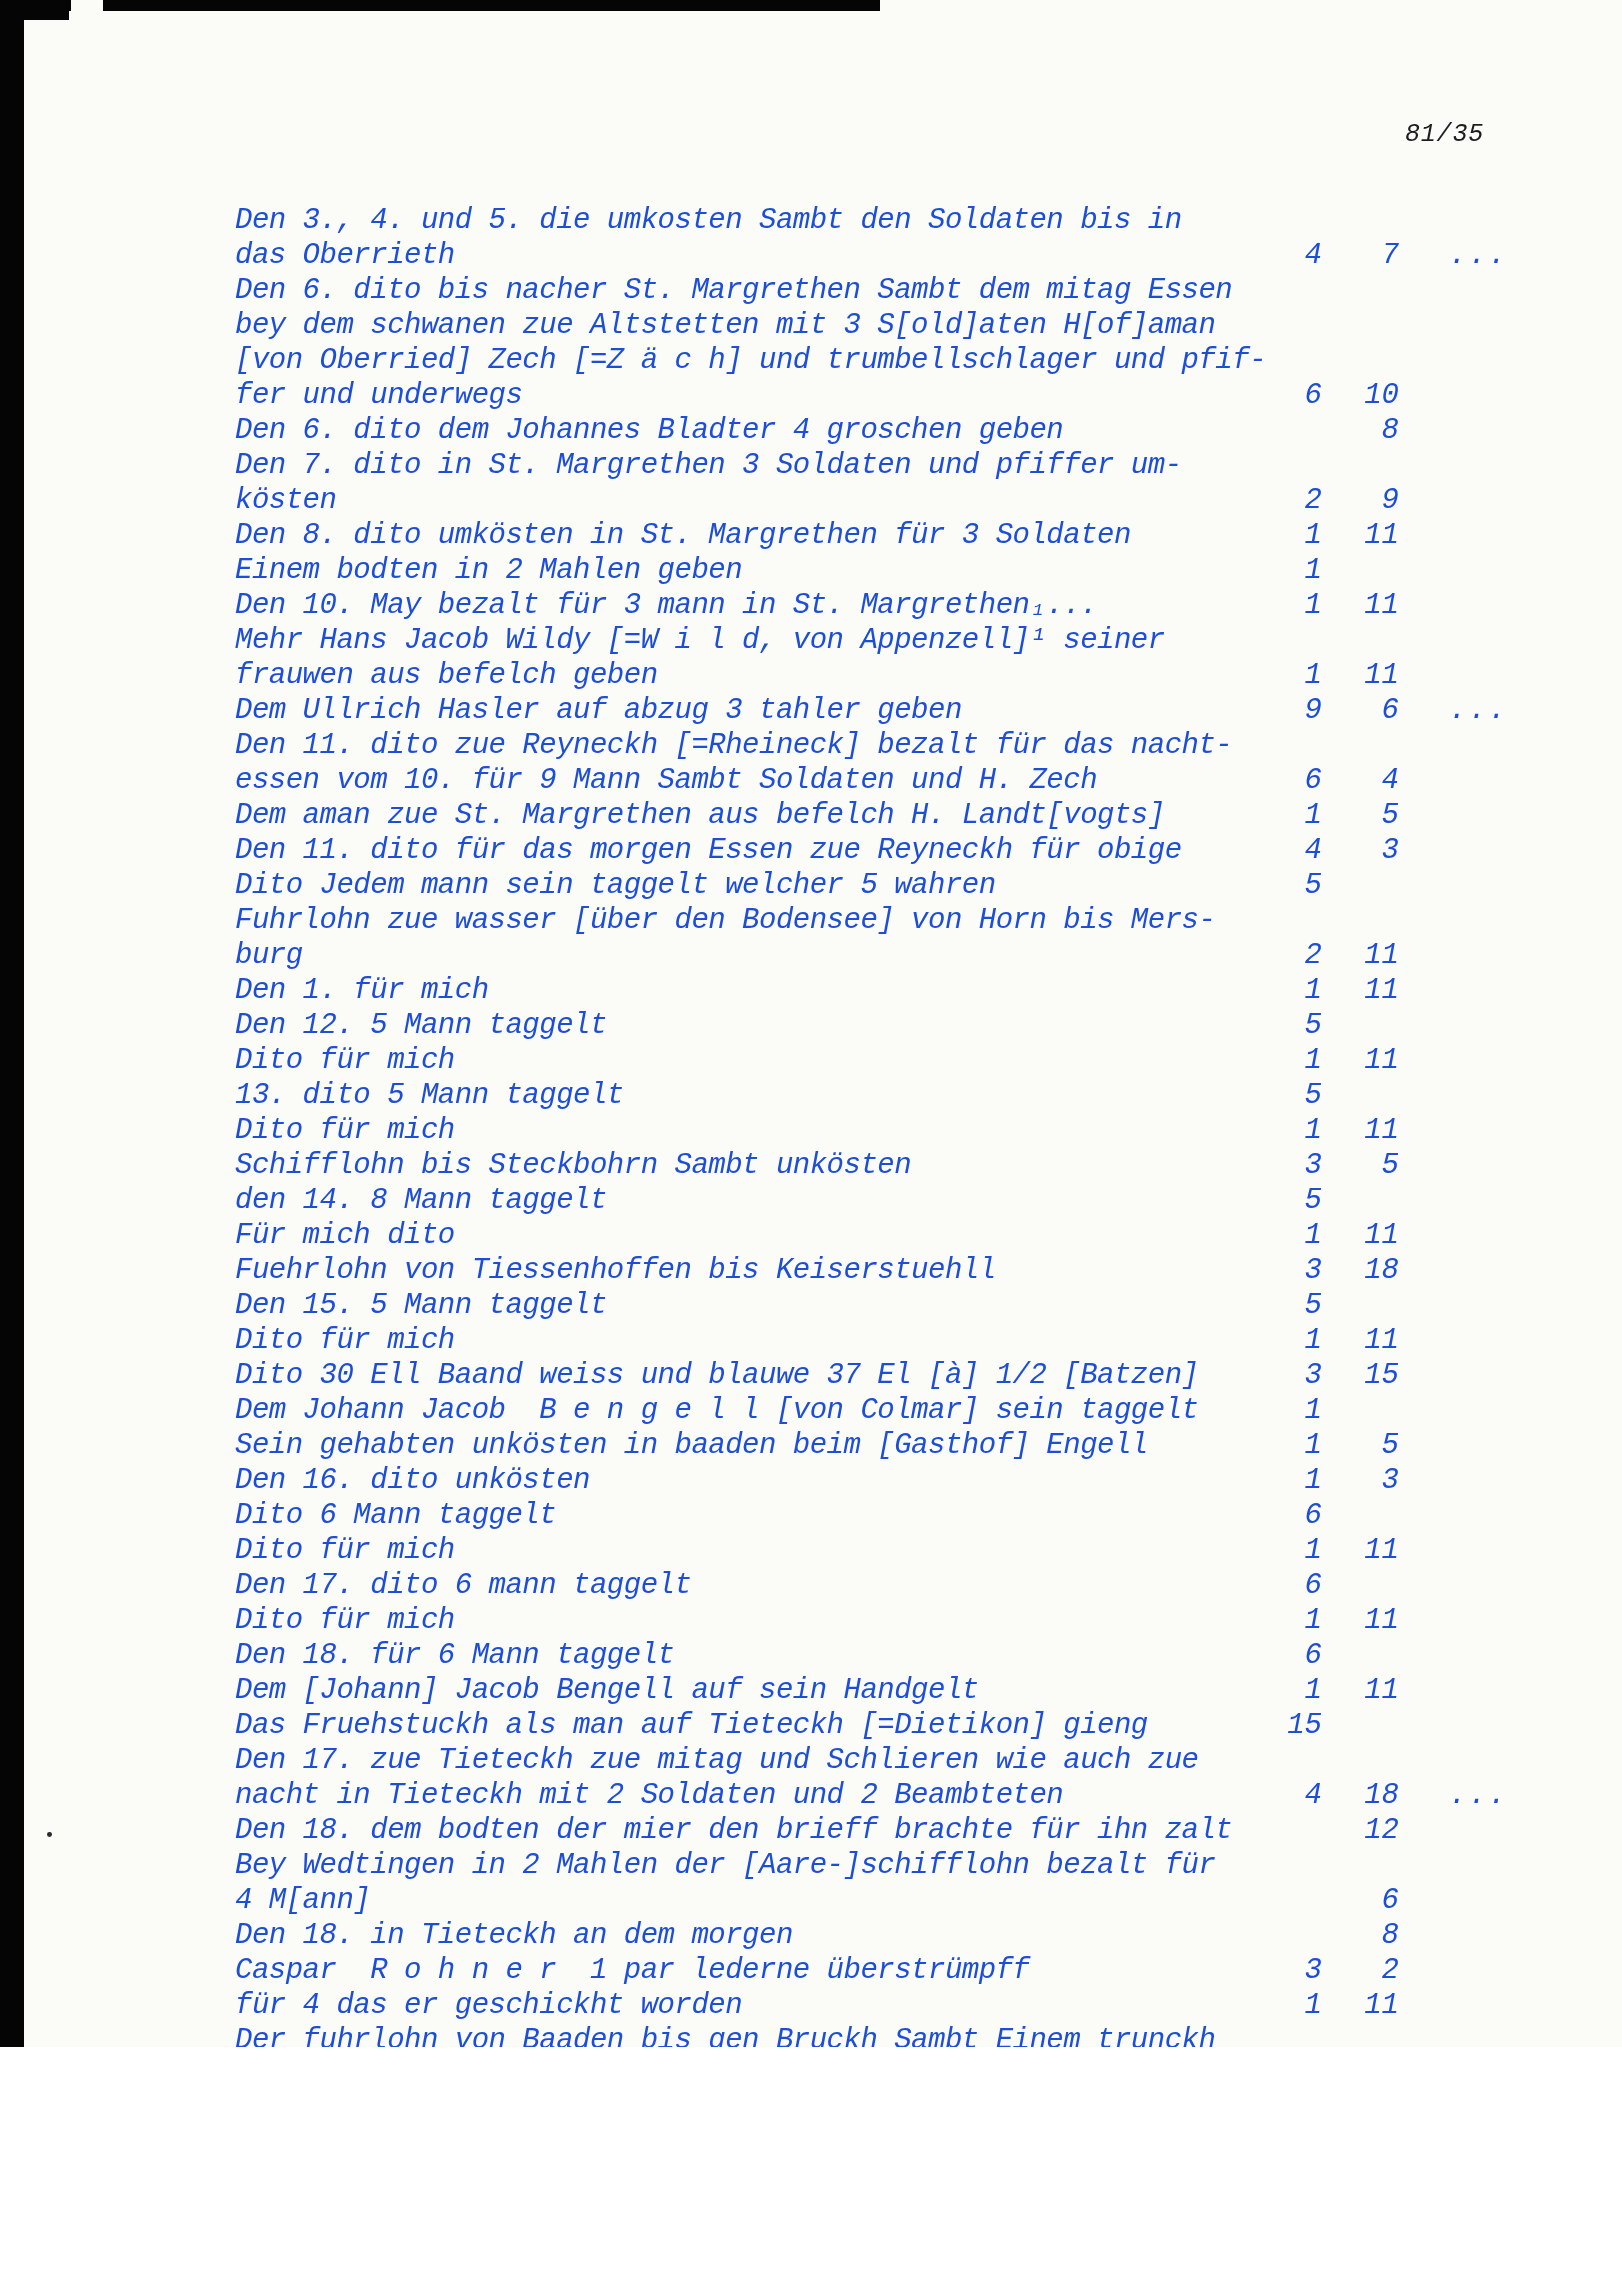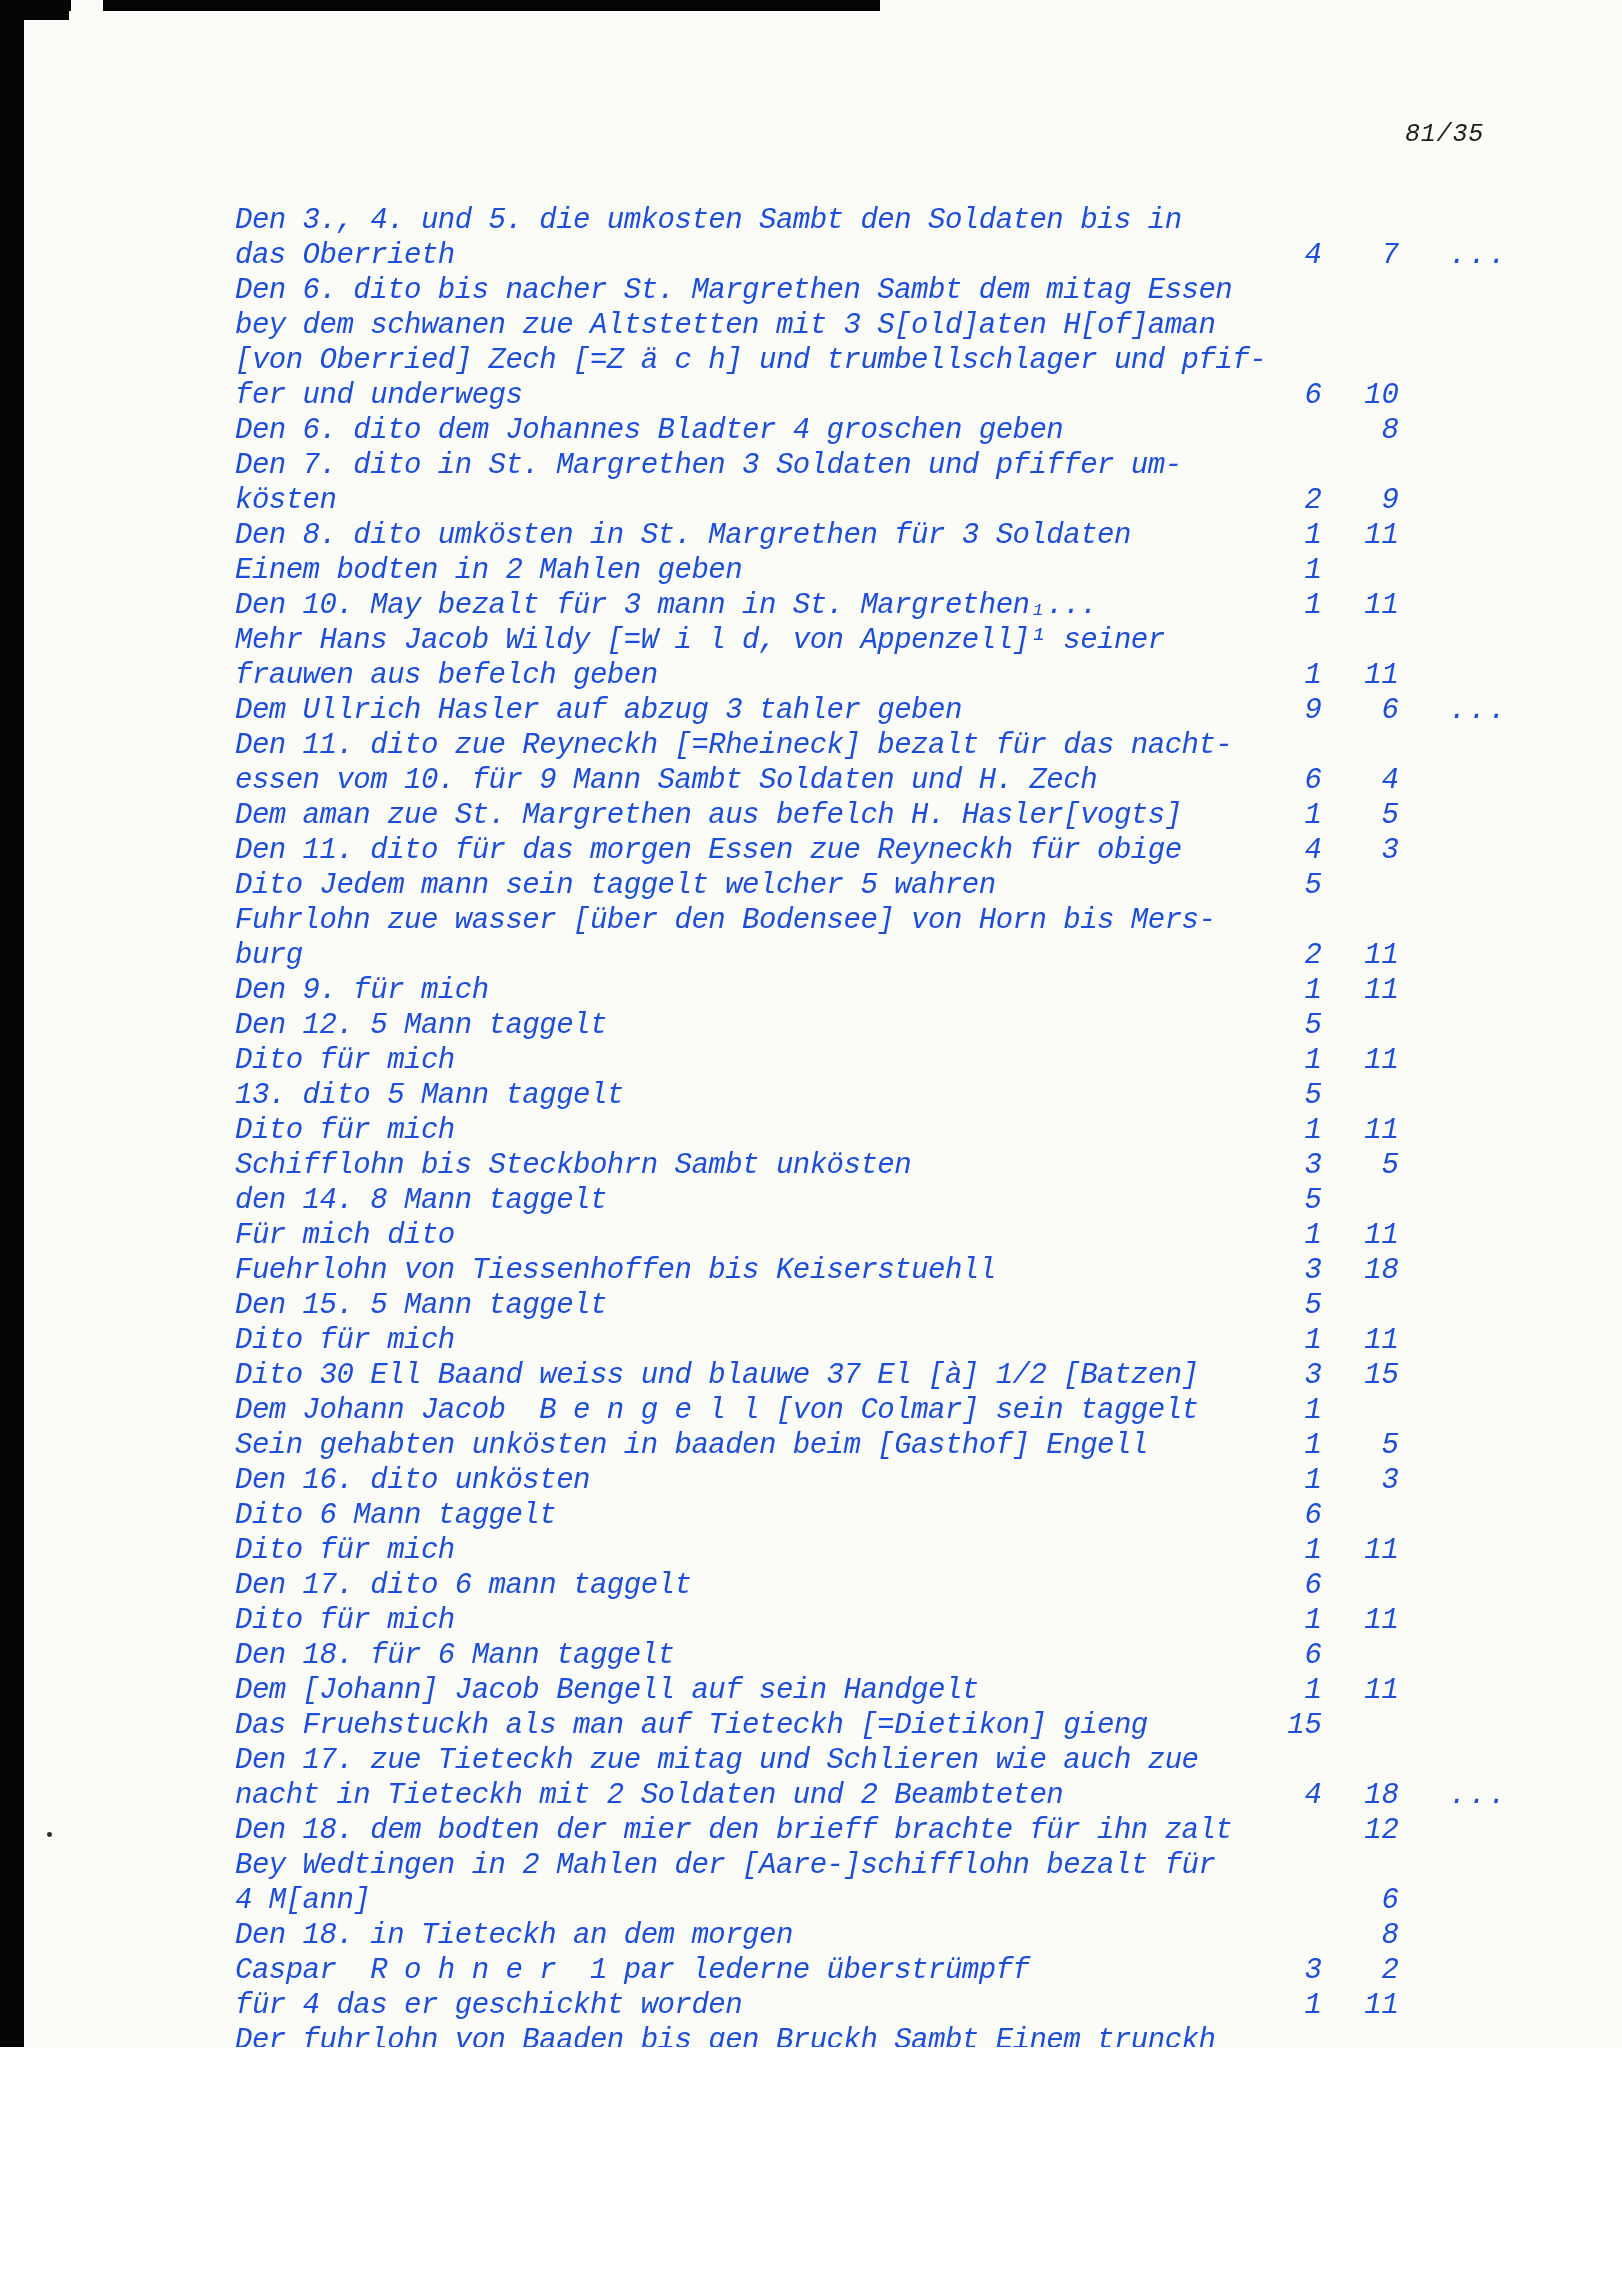--- a/index.html
+++ b/index.html
@@ -196,21 +196,21 @@
     <div class="row-col2"></div>
     <div class="row-dots"></div>
   </div>
       <div class="row">
     <div class="row-text">essen vom 10. für 9 Mann Sambt Soldaten und H. Zech</div>
     <div class="row-col1">6</div>
     <div class="row-col2">4</div>
     <div class="row-dots"></div>
   </div>
       <div class="row">
-    <div class="row-text">Dem aman zue St. Margrethen aus befelch H. Hasler[vogts]</div>
+    <div class="row-text">Dem aman zue St. Margrethen aus befelch H. Landt[vogts]</div>
     <div class="row-col1">1</div>
     <div class="row-col2">5</div>
     <div class="row-dots"></div>
   </div>
       <div class="row">
     <div class="row-text">Den 11. dito für das morgen Essen zue Reyneckh für obige</div>
     <div class="row-col1">4</div>
     <div class="row-col2">3</div>
     <div class="row-dots"></div>
   </div>
@@ -226,21 +226,21 @@
     <div class="row-col2"></div>
     <div class="row-dots"></div>
   </div>
       <div class="row">
     <div class="row-text">burg</div>
     <div class="row-col1">2</div>
     <div class="row-col2">11</div>
     <div class="row-dots"></div>
   </div>
       <div class="row">
-    <div class="row-text">Den 9. für mich</div>
+    <div class="row-text">Den 1. für mich</div>
     <div class="row-col1">1</div>
     <div class="row-col2">11</div>
     <div class="row-dots"></div>
   </div>
       <div class="row">
     <div class="row-text">Den 12. 5 Mann taggelt</div>
     <div class="row-col1">5</div>
     <div class="row-col2"></div>
     <div class="row-dots"></div>
   </div>

